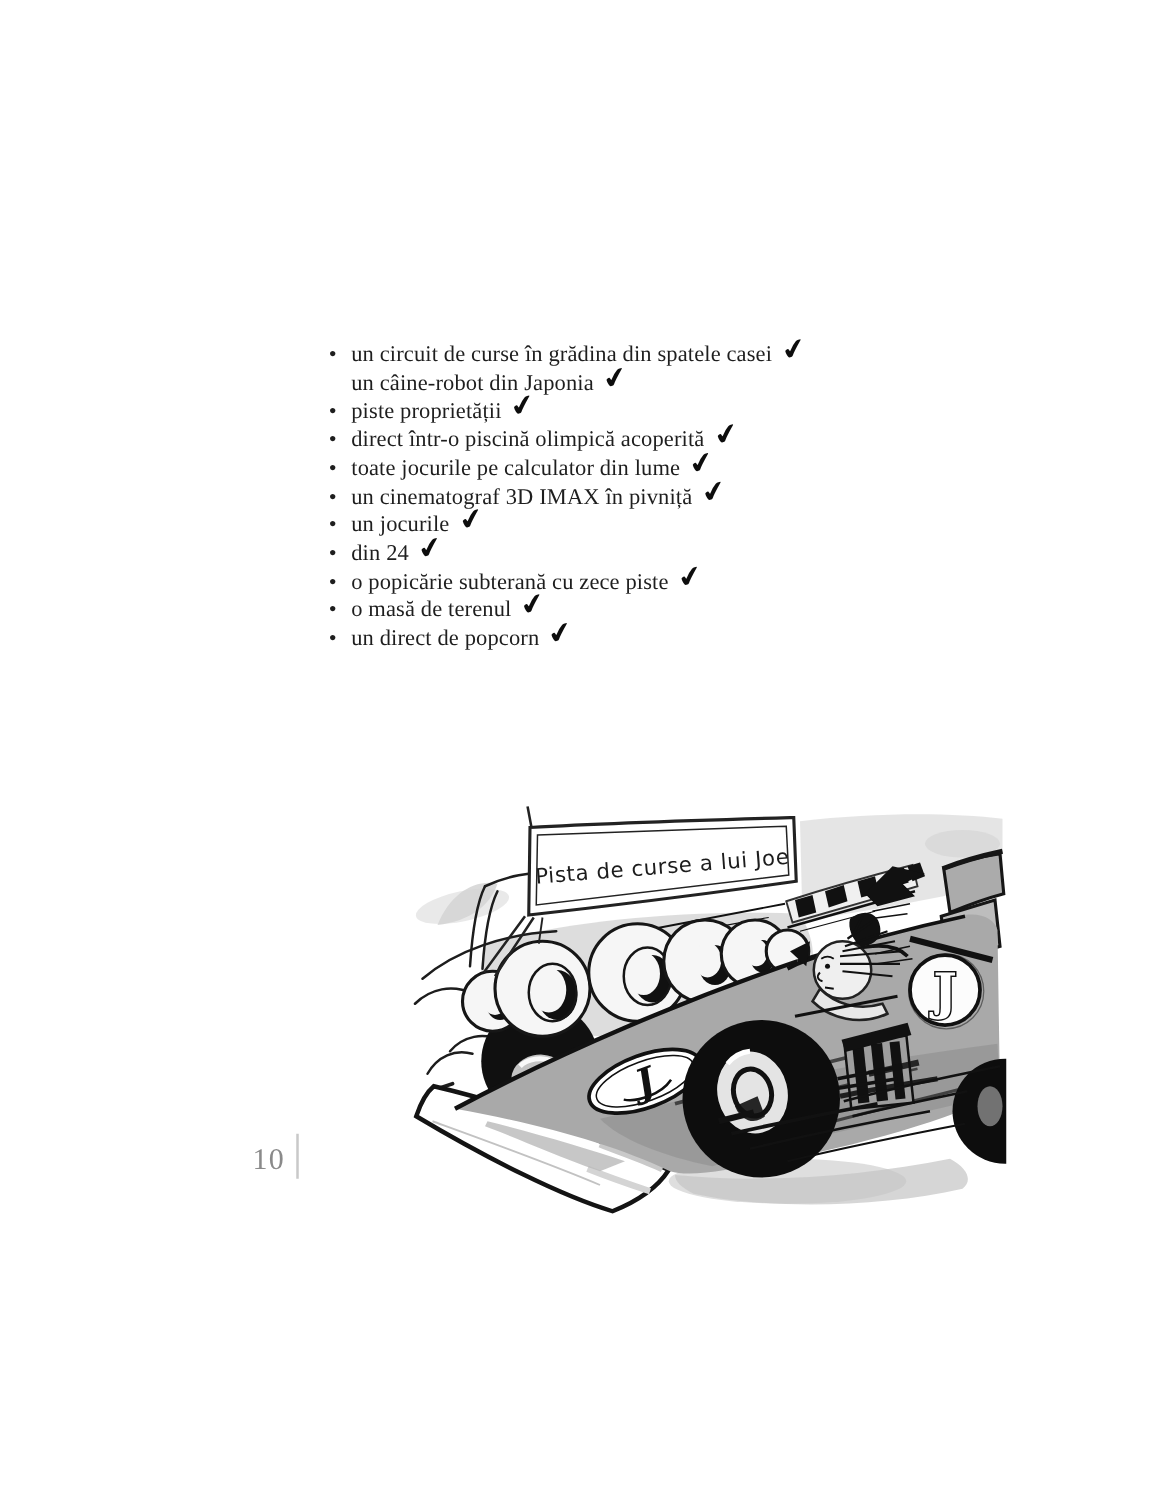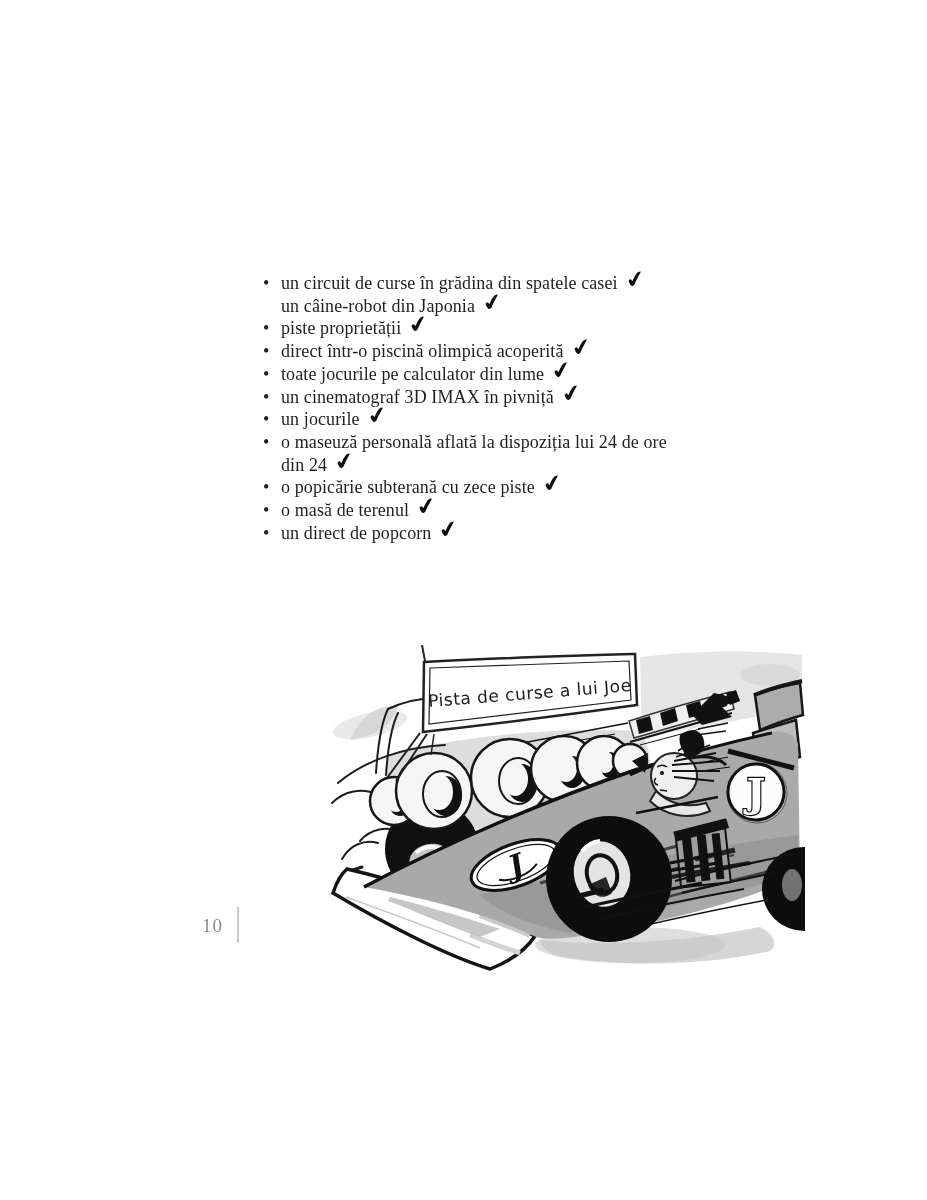--- a/index.html
+++ b/index.html
@@ -20,41 +20,41 @@
   .check{display:inline-block;font-family:"DejaVu Sans",sans-serif;
          font-weight:bold;font-size:23px;line-height:0;
          transform:rotate(-12deg) translateY(-2px);margin-left:8px;
          color:#0d0d0d;}
 
   
   .illustration{position:absolute;left:330px;top:645px;width:475px;height:332px;}
   .illustration svg{display:block;width:100%;height:100%;}
 
   
-  .pagenum{position:absolute;left:202px;top:915px;font-size:19px;
+  .pagenum{position:absolute;left:202px;top:915px;font-size:24px;
            color:var(--page-number);letter-spacing:1px;text-align:right;}
   .pagenum-rule{position:absolute;left:237px;top:907px;width:2px;height:36px;
                 background:var(--rule);}
 </style>
 </head>
 <body>
 
 <div class="page">
 
   <div class="checklist">
       <div class="line"><span class="bullet">•</span><span>un circuit de curse în grădina din spatele casei</span><span class="check">✔</span></div>
       <div class="line"><span>un câine-robot din Japonia</span><span class="check">✔</span></div>
       <div class="line"><span class="bullet">•</span></div>
       <div class="line"><span>piste proprietății</span><span class="check">✔</span></div>
       <div class="line"><span class="bullet">•</span></div>
       <div class="line"><span>direct într-o piscină olimpică acoperită</span><span class="check">✔</span></div>
       <div class="line"><span class="bullet">•</span><span>toate jocurile pe calculator din lume</span><span class="check">✔</span></div>
       <div class="line"><span class="bullet">•</span><span>un cinematograf 3D IMAX în pivniță</span><span class="check">✔</span></div>
       <div class="line"><span class="bullet">•</span><span>un jocurile</span><span class="check">✔</span></div>
-      <div class="line"><span class="bullet">•</span><span>o maseuză personală aflată la dispoziția lui 24 de ore</span></div>
+      <div class="line"><span class="bullet">•</span></div>
       <div class="line"><span>din 24</span><span class="check">✔</span></div>
       <div class="line"><span class="bullet">•</span><span>o popicărie subterană cu zece piste</span><span class="check">✔</span></div>
       <div class="line"><span class="bullet">•</span><span>o masă de terenul</span><span class="check">✔</span></div>
       <div class="line"><span class="bullet">•</span><span>un direct de popcorn</span><span class="check">✔</span></div>
     </div>
 
   <div class="illustration">
     <svg viewBox="0 0 475 332">
 
       <g stroke="none">

